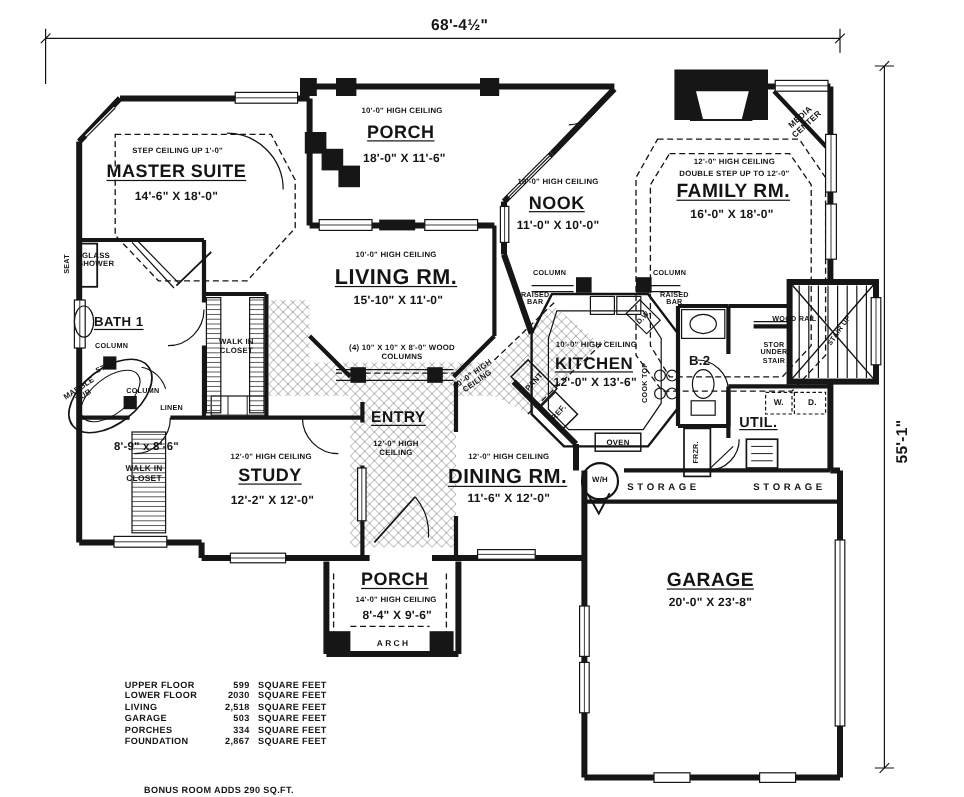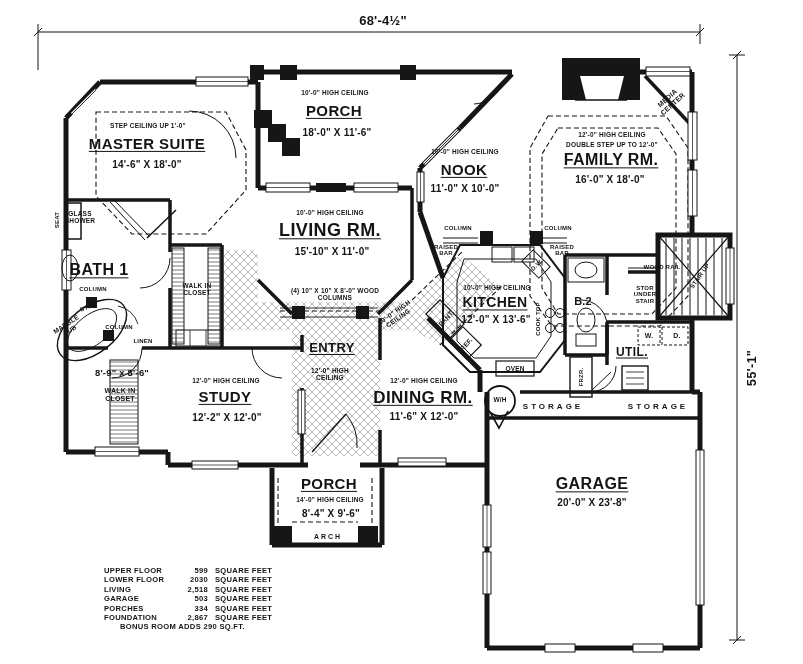--- a/index.html
+++ b/index.html
@@ -8,21 +8,21 @@
   .plan-svg{position:absolute;left:0;top:0;}
   .lbl{position:absolute;transform:translate(-50%,-50%);white-space:nowrap;text-align:center;
        font-weight:bold;color:#141414;line-height:1.08;letter-spacing:0.2px;}
   .wrap{white-space:normal;}
   .rn{text-decoration:underline;text-underline-offset:2px;letter-spacing:0.4px;}
   .area-table{position:absolute;left:104px;top:566px;font-size:7.6px;font-weight:bold;
               color:#141414;letter-spacing:0.3px;}
   .area-table .tr{display:flex;line-height:9.4px;}
   .area-table .tl{width:74px;}
   .area-table .tv{width:30px;text-align:right;padding-right:7px;}
-  .area-table .tf{line-height:9.4px;padding-left:16px;}
+  .area-table .tf{line-height:9.4px;padding-left:16px;margin-top:32px;}
 </style>
 </head>
 <body>
 
 <div class="canvas">
 
 <svg class="plan-svg" width="803" height="664" viewBox="0 0 803 664">
   <defs>
     <pattern id="xh" width="8" height="8" patternUnits="userSpaceOnUse">
       <path d="M0,8 L8,0 M-2,2 L2,-2 M6,10 L10,6 M0,0 L8,8 M-2,6 L2,10 M6,-2 L10,2" stroke="#8a8a8a" stroke-width="0.6" fill="none"></path>
@@ -222,21 +222,21 @@
 <span class="lbl rn" style="left:611px;top:160px;font-size:16px;">FAMILY RM.</span>
 <span class="lbl" style="left:610px;top:180px;font-size:10px;">16'-0" X 18'-0"</span>
 <span class="lbl wrap" style="left:670px;top:101px;font-size:7px;width:46px;transform:translate(-50%,-50%) rotate(-42deg);">MEDIA CENTER</span>
 
 <span class="lbl" style="left:330px;top:213px;font-size:6.5px;">10'-0" HIGH CEILING</span>
 <span class="lbl rn" style="left:330px;top:231px;font-size:18px;">LIVING RM.</span>
 <span class="lbl" style="left:332px;top:252px;font-size:10px;">15'-10" X 11'-0"</span>
 
 <span class="lbl" style="left:57px;top:220px;font-size:6px;transform:translate(-50%,-50%) rotate(-90deg);">SEAT</span>
 <span class="lbl wrap" style="left:80px;top:217px;font-size:6.5px;width:48px;">GLASS SHOWER</span>
-<span class="lbl rn" style="left:99px;top:270px;font-size:16px;">BATH 1</span>
+<span class="lbl rn" style="left:99px;top:270px;font-size:11px;">BATH 1</span>
 <span class="lbl" style="left:93px;top:289px;font-size:6px;">COLUMN</span>
 <span class="lbl" style="left:88px;top:307px;font-size:6px;transform:translate(-50%,-50%) rotate(-22deg);">STEP</span>
 <span class="lbl wrap" style="left:68px;top:327px;font-size:6.5px;width:40px;transform:translate(-50%,-50%) rotate(-33deg);">MARBLE TUB</span>
 <span class="lbl" style="left:119px;top:327px;font-size:6px;">COLUMN</span>
 <span class="lbl" style="left:143px;top:341px;font-size:6px;">LINEN</span>
 <span class="lbl wrap" style="left:197px;top:289px;font-size:6.5px;width:42px;">WALK IN CLOSET</span>
 
 <span class="lbl" style="left:122px;top:373px;font-size:9.5px;">8'-9" x 8'-6"</span>
 <span class="lbl wrap" style="left:120px;top:395px;font-size:7px;width:48px;">WALK IN CLOSET</span>
 

